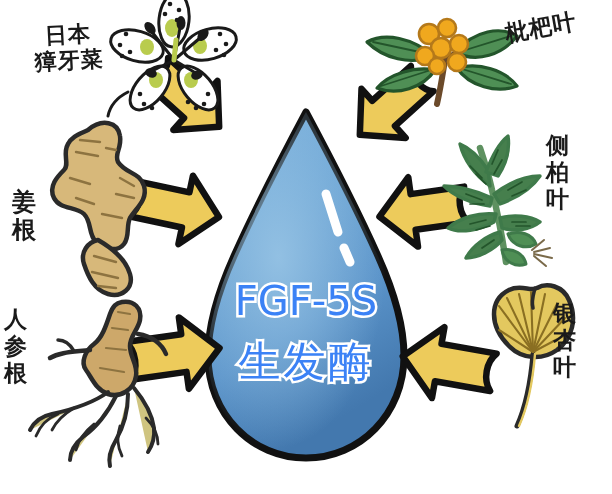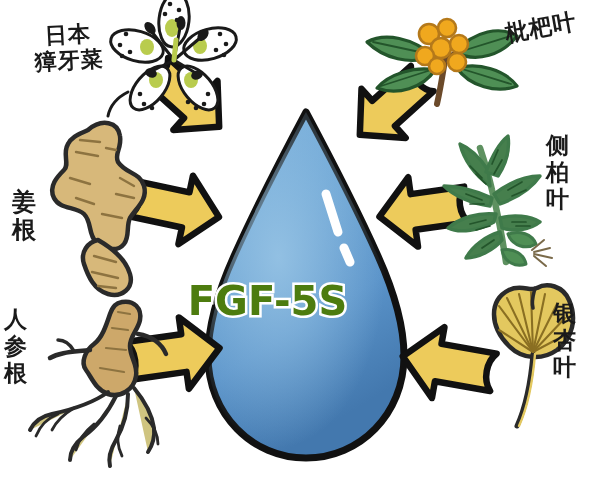--- a/index.html
+++ b/index.html
@@ -38,25 +38,25 @@
   #label-swertia   { left: 34px;  top: 22px;  font-size: 22px; transform: rotate(-3deg); }
   #label-ginger    { left: 12px;  top: 188px; font-size: 24px; }
   #label-ginseng   { left: 4px;   top: 306px; font-size: 23px; }
   #label-loquat    { left: 505px; top: 14px;  font-size: 23px; transform: rotate(-10deg); }
   #label-arborvitae{ left: 546px; top: 132px; font-size: 23px; }
   #label-ginkgo    { left: 553px; top: 300px; font-size: 23px; }
 
   .droplet-text {
     position: absolute;
     left: 0;
-    width: 535px;
+    width: 612px;
     text-align: center;
     font-family: "DejaVu Sans", "Liberation Sans", sans-serif;
-    font-weight: 700;
-    color: #4d7c0f;
+    font-weight: 400;
+    color: #3b82f6;
     -webkit-text-stroke: 5px #ffffff;
     paint-order: stroke fill;
     pointer-events: none;
   }
   #droplet-title {
     top: 278px;
     font-size: 40px;
     letter-spacing: 0px;
   }
   #droplet-subtitle {
@@ -363,20 +363,21 @@
         <path d="M6 0 L 38 -34"></path>
         <path d="M6 0 L 40 -18"></path>
         <path d="M6 0 L -28 -22"></path>
       </g>
 
       <path d="M8 -64 C 6 -56, 4 -50, 6 -44" stroke="#2a2a2a" stroke-width="3.6" fill="none" stroke-linecap="round"></path>
     </g>
   </svg>
 
   <div class="droplet-text" id="droplet-title">FGF-5S</div>
+  <div class="droplet-text" id="droplet-subtitle">生发酶</div>
 
   <div class="label" id="label-swertia">日本
 獐牙菜</div>
 
   <div class="label" id="label-ginger">姜
 根</div>
 
   <div class="label" id="label-ginseng">人
 参
 根</div>

